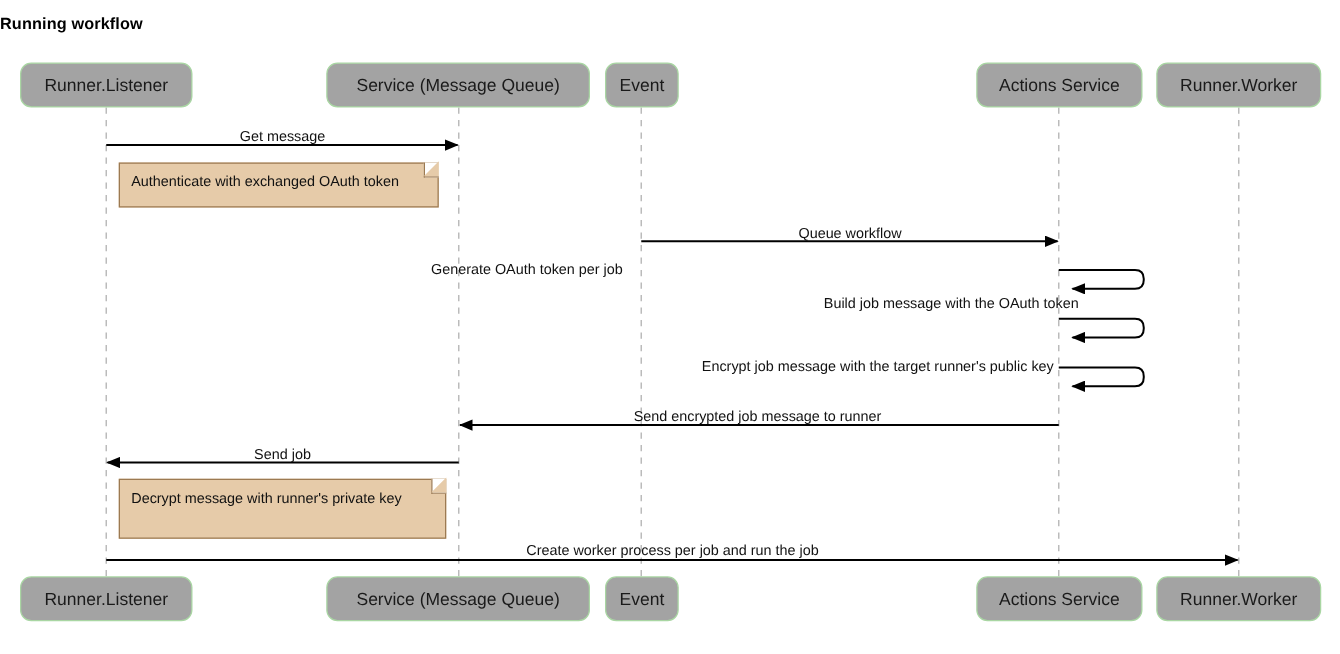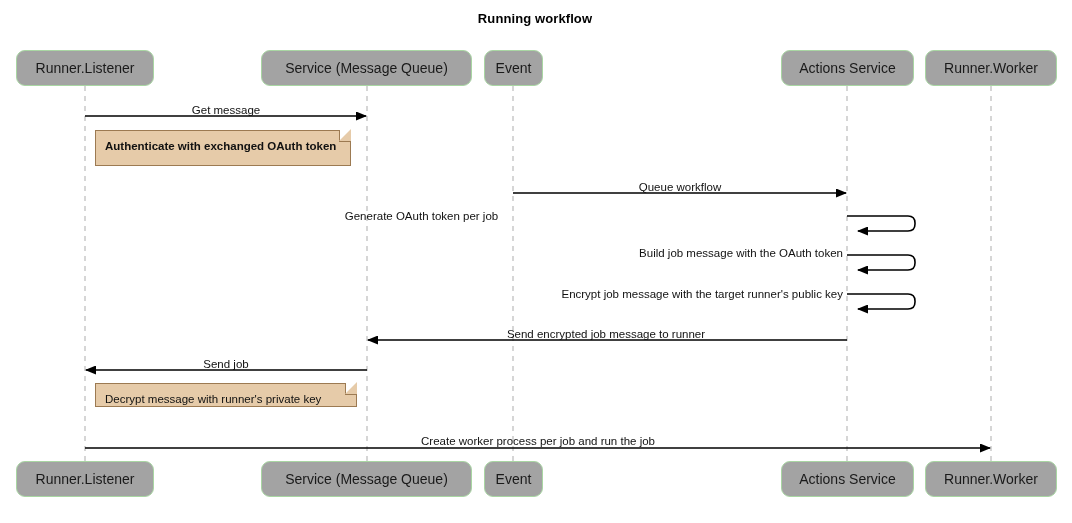--- a/index.html
+++ b/index.html
@@ -25,21 +25,20 @@
     left: 0;
     top: 0;
     width: 1072px;
     height: 523px;
   }
   .title {
     position: absolute;
     left: 0;
     top: 11px;
     width: 1070px;
-    text-align: center;
     font-size: 13px;
     font-weight: bold;
     color: #000000;
     letter-spacing: 0.1px;
   }
   .participant {
     position: absolute;
     box-sizing: border-box;
     background: #a3a3a3;
     border: 1px solid #a9d6a3;
@@ -137,24 +136,24 @@
       <div class="participant" style="left: 16px; top: 461px; width: 138px;"><span>Runner.Listener</span></div>
       <div class="participant" style="left: 261px; top: 461px; width: 211px;"><span>Service (Message Queue)</span></div>
       <div class="participant" style="left: 484px; top: 461px; width: 59px;"><span>Event</span></div>
       <div class="participant" style="left: 781px; top: 461px; width: 133px;"><span>Actions Service</span></div>
       <div class="participant" style="left: 925px; top: 461px; width: 132px;"><span>Runner.Worker</span></div>
     </div>
   <div id="labels-layer">
       <div class="msg-label" style="top: 104px; left: 0px; width: 1072px; text-align: center; transform: translateX(-310px);">Get message</div>
       <div class="msg-label" style="top: 181px; left: 0px; width: 1072px; text-align: center; transform: translateX(144px);">Queue workflow</div>
       <div class="msg-label" style="top: 210px; left: 0px; width: 843px; text-align: center;">Generate OAuth token per job</div>
-      <div class="msg-label" style="top: 247px; left: 0px; width: 843px; text-align: right;">Build job message with the OAuth token</div>
+      <div class="msg-label" style="top: 237px; left: 0px; width: 843px; text-align: right; padding-left: 20px;">Build job message with the OAuth token</div>
       <div class="msg-label" style="top: 288px; left: 0px; width: 843px; text-align: right;">Encrypt job message with the target runner's public key</div>
       <div class="msg-label" style="top: 328px; left: 0px; width: 1072px; text-align: center; transform: translateX(70px);">Send encrypted job message to runner</div>
       <div class="msg-label" style="top: 358px; left: 0px; width: 1072px; text-align: center; transform: translateX(-310px);">Send job</div>
       <div class="msg-label" style="top: 435px; left: 0px; width: 1072px; text-align: center; transform: translateX(2px);">Create worker process per job and run the job</div>
     </div>
   <div id="notes-layer">
-      <div class="note" style="left: 95px; top: 130px; width: 256px; height: 36px; font-weight: bold;"><span class="note-fold"></span><span>Authenticate with exchanged OAuth token</span></div>
-      <div class="note" style="left: 95px; top: 383px; width: 262px; height: 24px;"><span class="note-fold"></span><span>Decrypt message with runner's private key</span></div>
+      <div class="note" style="left: 95px; top: 130px; width: 256px; height: 36px;"><span class="note-fold"></span><span>Authenticate with exchanged OAuth token</span></div>
+      <div class="note" style="left: 95px; top: 383px; width: 262px; height: 48px;"><span class="note-fold"></span><span>Decrypt message with runner's private key</span></div>
     </div>
 
 </div>
 
 </body></html>

